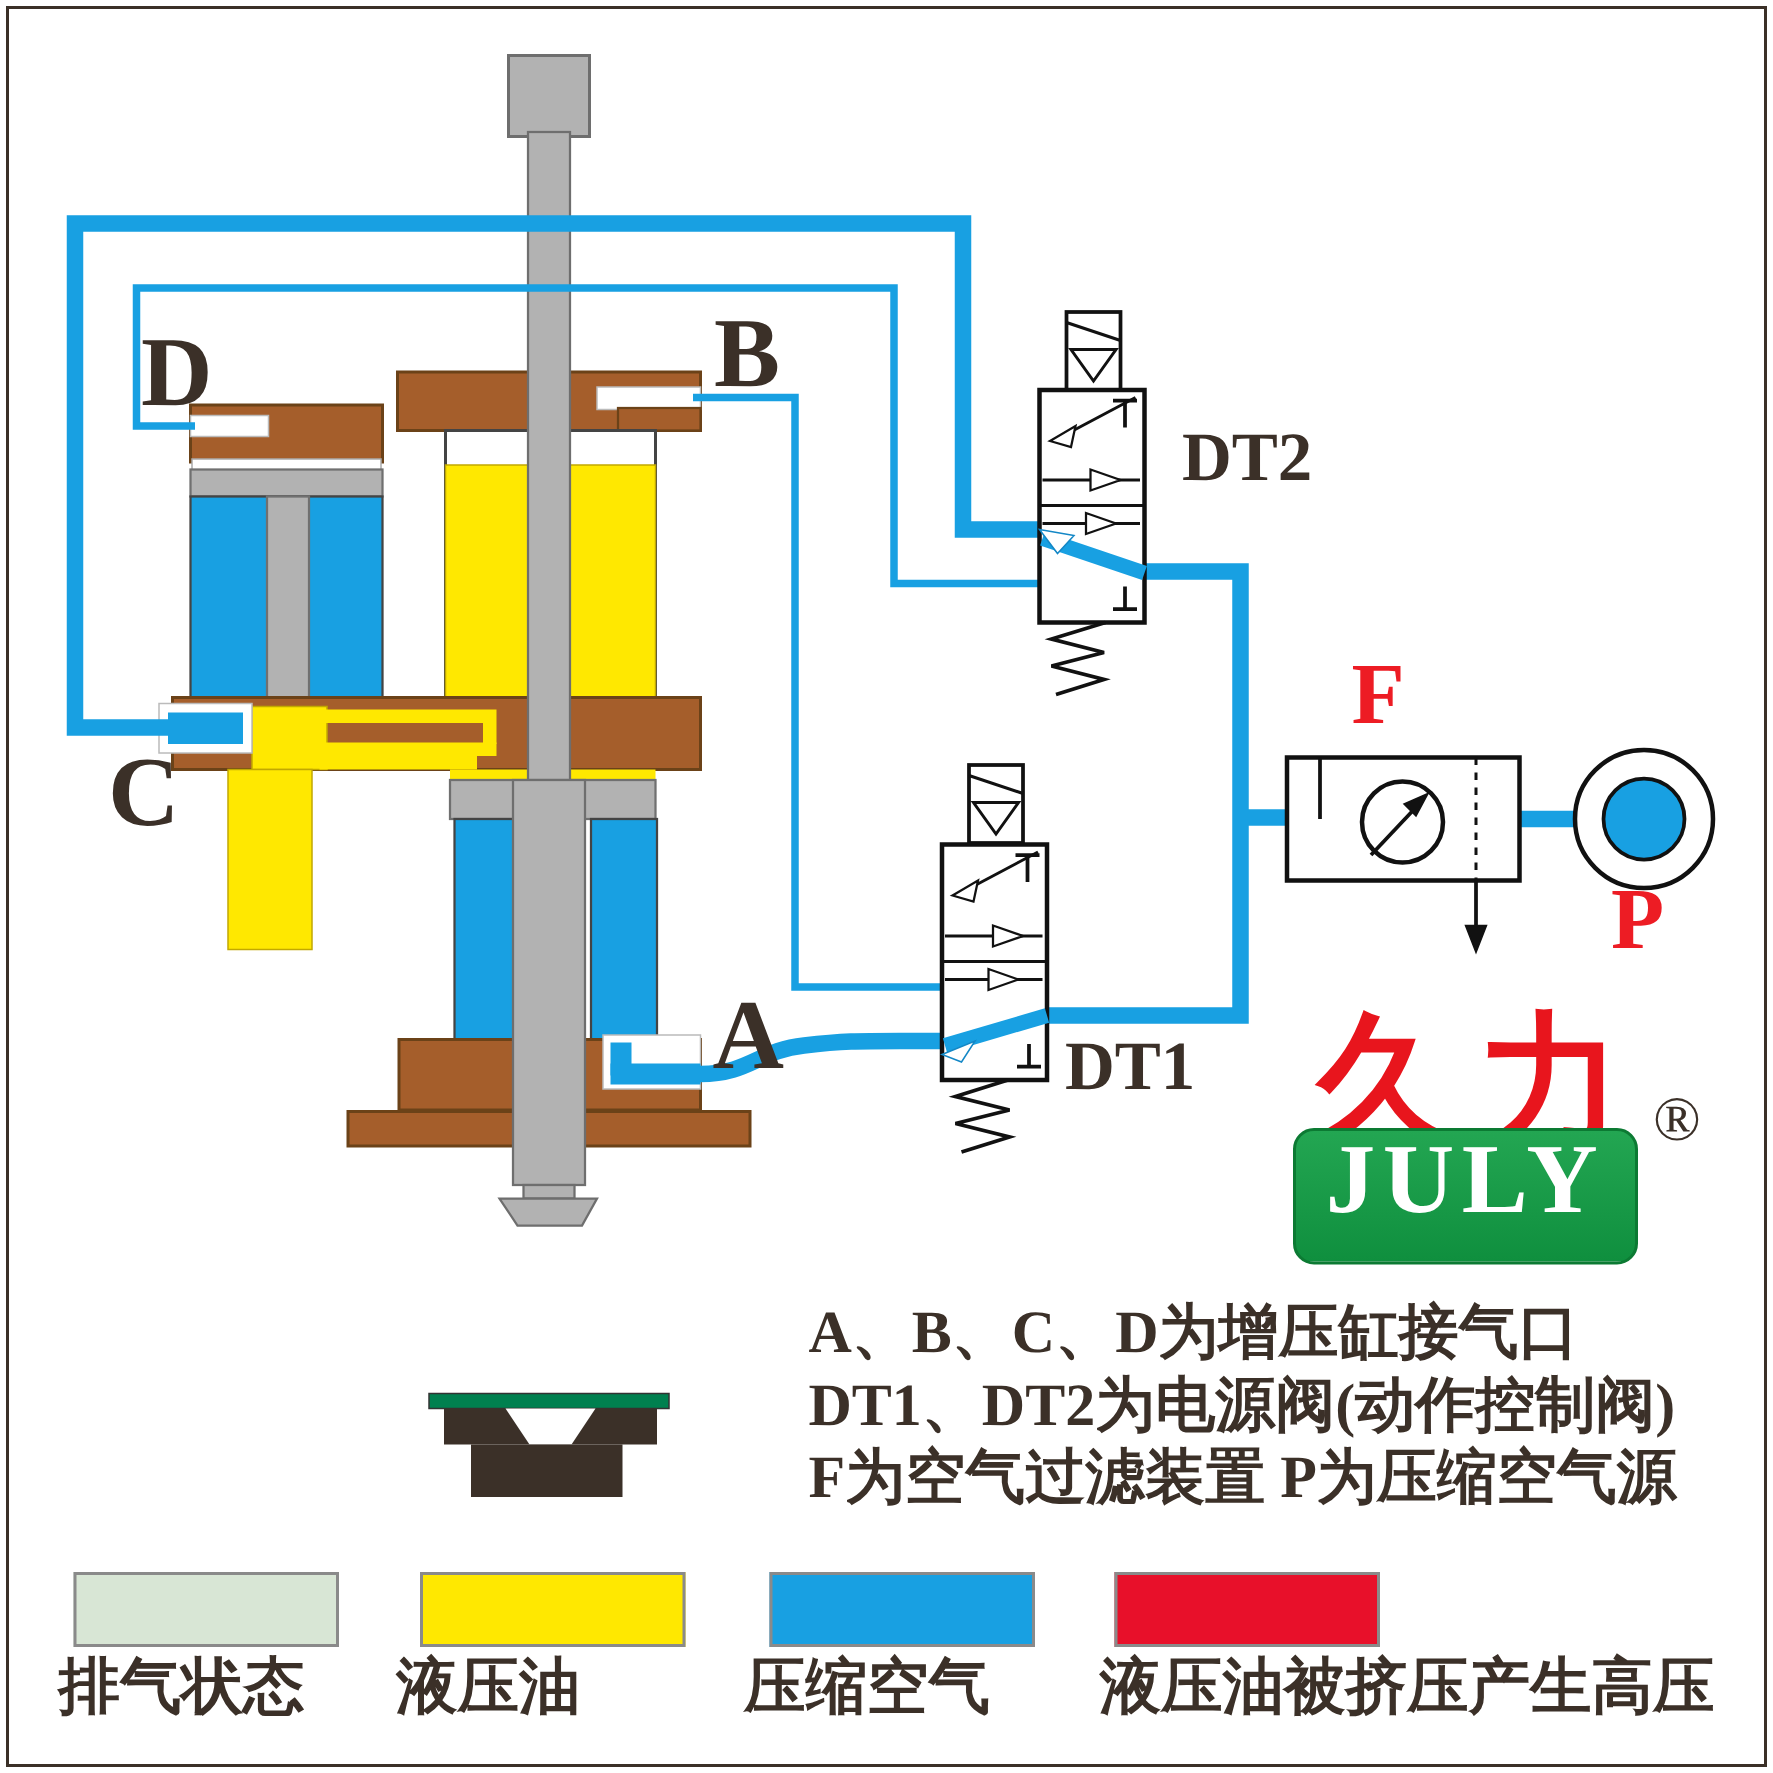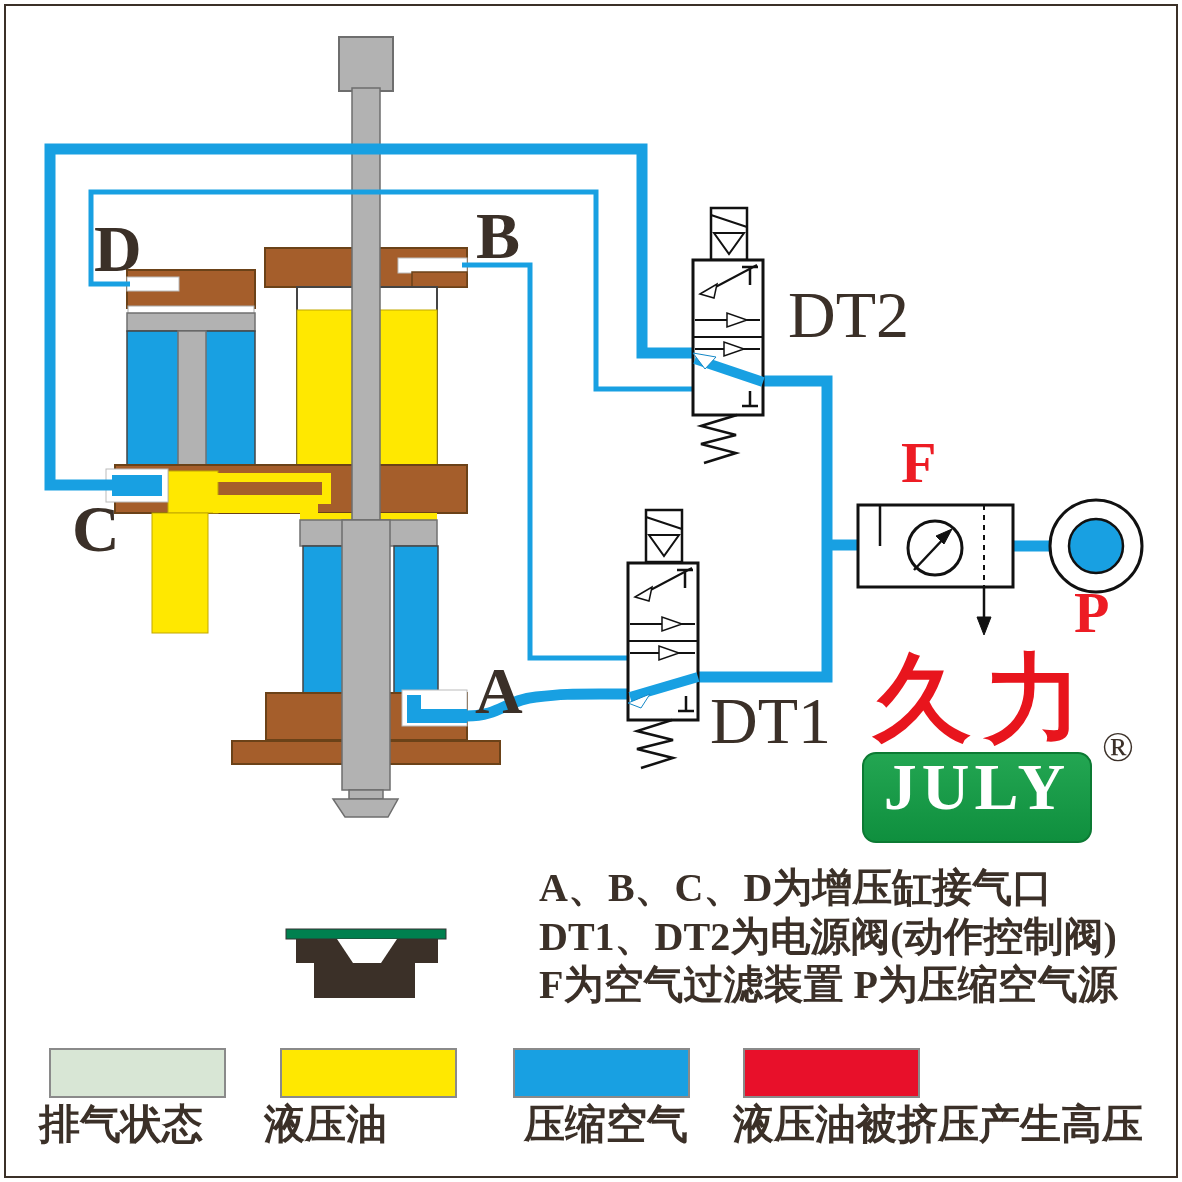--- a/index.html
+++ b/index.html
@@ -1,24 +1,24 @@
 <!DOCTYPE html>
 <html><head>
 <meta charset="utf-8">
 <style>
   html,body{margin:0;padding:0;background:#fff;}
   .canvas{position:relative;width:1182px;height:1182px;background:#ffffff;overflow:hidden;
           font-family:"Liberation Serif","DejaVu Serif",serif;color:#3b3028;}
   .frame{position:absolute;inset:4px;border:2px solid #3b3028;pointer-events:none;}
   .abs{position:absolute;}
   .port-label{font-size:66px;font-weight:600;line-height:1;}
-  .valve-label{font-size:66px;font-weight:400;line-height:1;}
+  .valve-label{font-size:46px;font-weight:700;line-height:1;}
   .red-label{font-size:58px;font-weight:700;line-height:1;color:#ed1c24;}
   .brand-cn{font-family:"Liberation Sans","DejaVu Sans",sans-serif;font-size:97px;font-weight:900;
-            color:#e8151d;letter-spacing:14px;line-height:1;}
+            color:#e8151d;letter-spacing:14px;line-height:1;margin-top:22px;}
   .brand-reg{font-size:42px;font-weight:400;color:#3b3028;line-height:1;}
   .brand-box{width:226px;height:87px;background:linear-gradient(#23a652,#0f8f3e);
              border:2px solid #0c7a33;border-radius:14px;display:flex;align-items:flex-start;justify-content:center;}
   .brand-en{font-size:66px;font-weight:700;color:#ffffff;letter-spacing:5px;line-height:1;}
   .notes{font-size:40px;font-weight:600;line-height:48.5px;white-space:nowrap;margin-left:36px;}
   .legend-swatch{width:177px;height:50px;border:2px solid #8a8a8a;box-sizing:border-box;}
   .legend-label{font-size:41px;font-weight:600;line-height:1;white-space:nowrap;}
 </style>
 </head>
 <body>
@@ -164,15 +164,15 @@
     <div class="notes">F为空气过滤装置 P为压缩空气源</div>
   </div>
 
   <div class="abs legend-swatch" style="left: 49px; top: 1048px; background-color: rgb(216, 230, 213);"></div>
   <div class="abs legend-swatch" style="left: 280px; top: 1048px; background-color: rgb(255, 232, 0);"></div>
   <div class="abs legend-swatch" style="left: 513px; top: 1048px; background-color: rgb(24, 160, 226);"></div>
   <div class="abs legend-swatch" style="left: 743px; top: 1048px; background-color: rgb(232, 16, 42);"></div>
 
   <div class="abs legend-label" style="left:39px;top:1104px;width:200px">排气状态</div>
   <div class="abs legend-label" style="left:264px;top:1104px;width:200px">液压油</div>
-  <div class="abs legend-label" style="left:524px;top:1104px;width:200px">压缩空气</div>
+  <div class="abs legend-label" style="left:496px;top:1104px;width:200px">压缩空气</div>
   <div class="abs legend-label" style="left:733px;top:1104px;width:410px">液压油被挤压产生高压</div>
 </div>
 
 </body></html>

